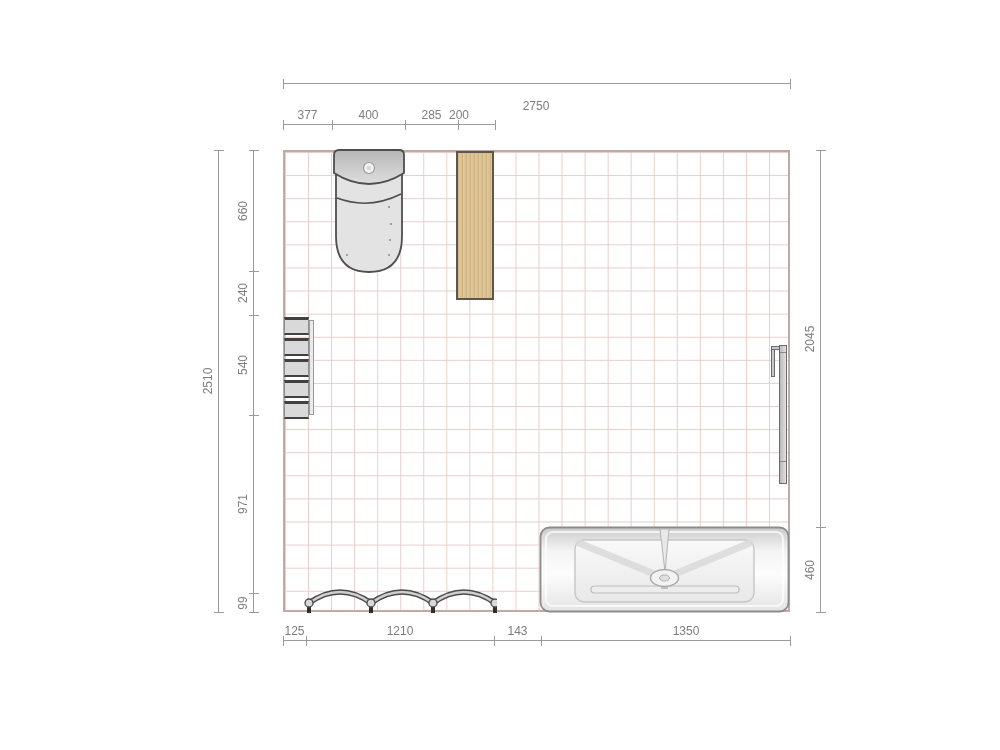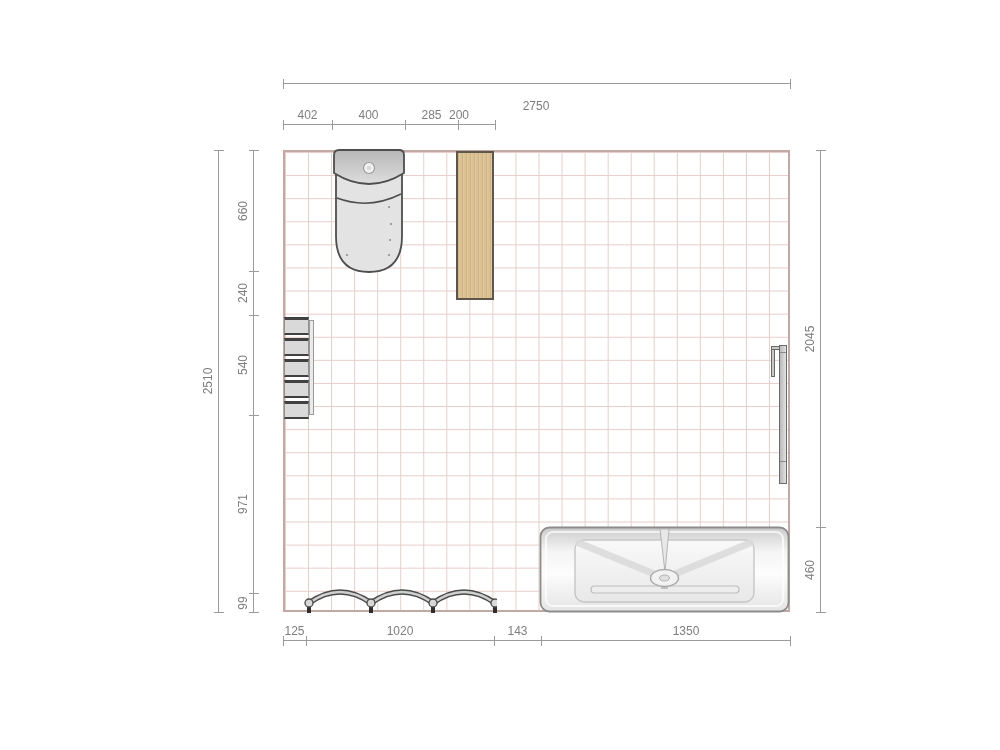--- a/index.html
+++ b/index.html
@@ -62,21 +62,21 @@
     <i class="tick" style="left:507px;"></i>
     <span class="dlabel" style="left:253px;margin-top:32px;">2750</span>
   </div>
 
   <div class="dim dim-h" style="left:283px;top:124px;width:212px;">
     <i class="tick" style="left:0;"></i>
     <i class="tick" style="left:49px;"></i>
     <i class="tick" style="left:122px;"></i>
     <i class="tick" style="left:175px;"></i>
     <i class="tick" style="left:212px;"></i>
-    <span class="dlabel" style="left:24.5px;">402</span>
+    <span class="dlabel" style="left:24.5px;">377</span>
     <span class="dlabel" style="left:85.5px;">400</span>
     <span class="dlabel" style="left:148.5px;">285</span>
     <span class="dlabel" style="left:176px;text-align:right;">200</span>
   </div>
 
   <div class="dim dim-v" style="left:218px;top:150px;height:462px;">
     <i class="tick" style="top:0;"></i>
     <i class="tick" style="top:462px;"></i>
     <span class="dlabel" style="top:231px;">2510</span>
   </div>
@@ -103,21 +103,21 @@
     <span class="dlabel" style="top:419.5px;">460</span>
   </div>
 
   <div class="dim dim-h" style="left:283px;top:640px;width:507px;">
     <i class="tick" style="left:0;"></i>
     <i class="tick" style="left:23px;"></i>
     <i class="tick" style="left:211px;"></i>
     <i class="tick" style="left:258px;"></i>
     <i class="tick" style="left:507px;"></i>
     <span class="dlabel" style="left:11.5px;text-align:right;">125</span>
-    <span class="dlabel" style="left:117px;">1020</span>
+    <span class="dlabel" style="left:117px;">1210</span>
     <span class="dlabel" style="left:234.5px;">143</span>
     <span class="dlabel" style="left:403px;">1350</span>
   </div>
 
   <svg class="obj-svg" style="left:330px;top:148px;" width="78" height="128" viewBox="0 0 78 128">
     <defs>
       <linearGradient id="cistG" x1="0" y1="0" x2="0" y2="1">
         <stop offset="0" stop-color="#b6b6b6"></stop>
           <stop offset="1" stop-color="#dedede"></stop>
       </linearGradient>

